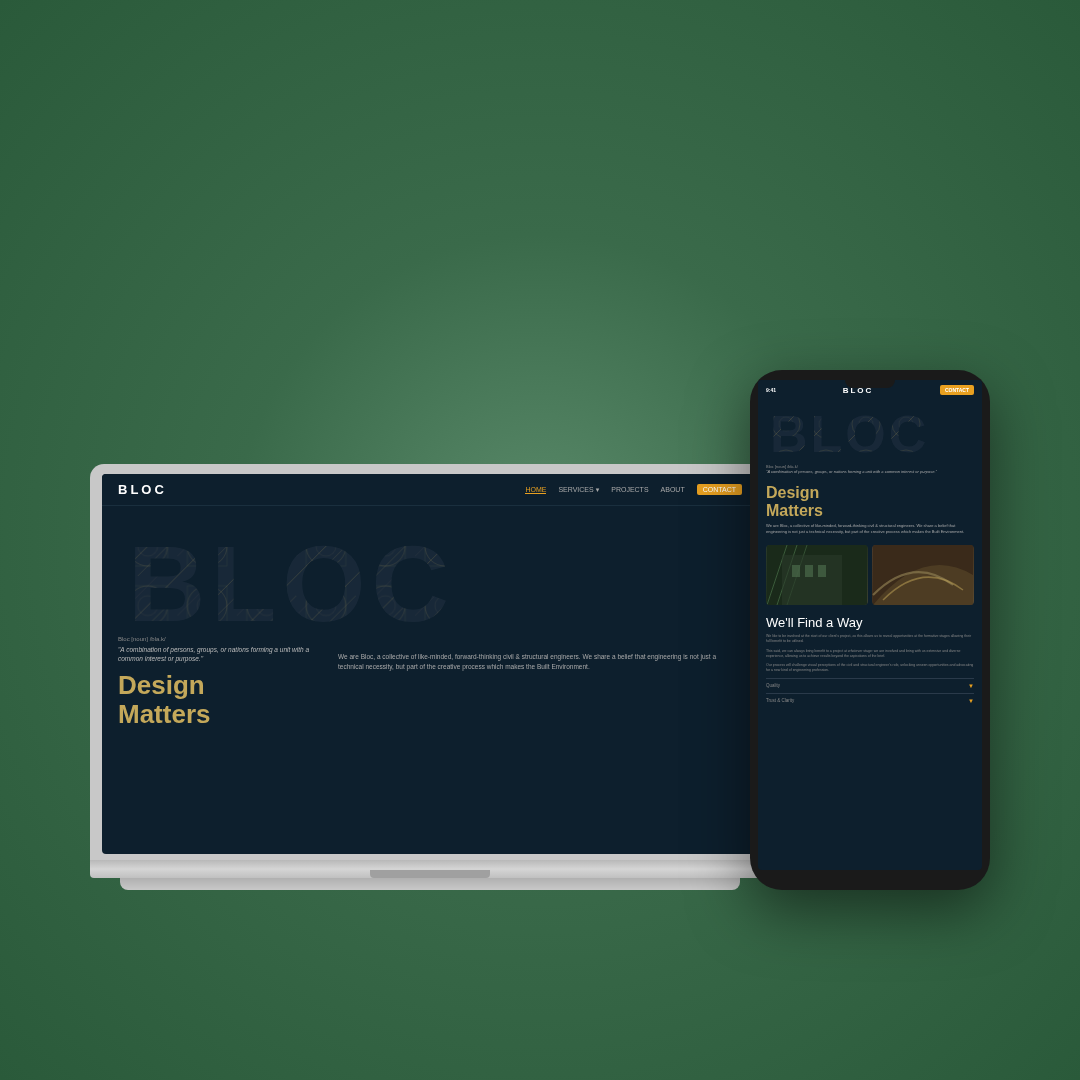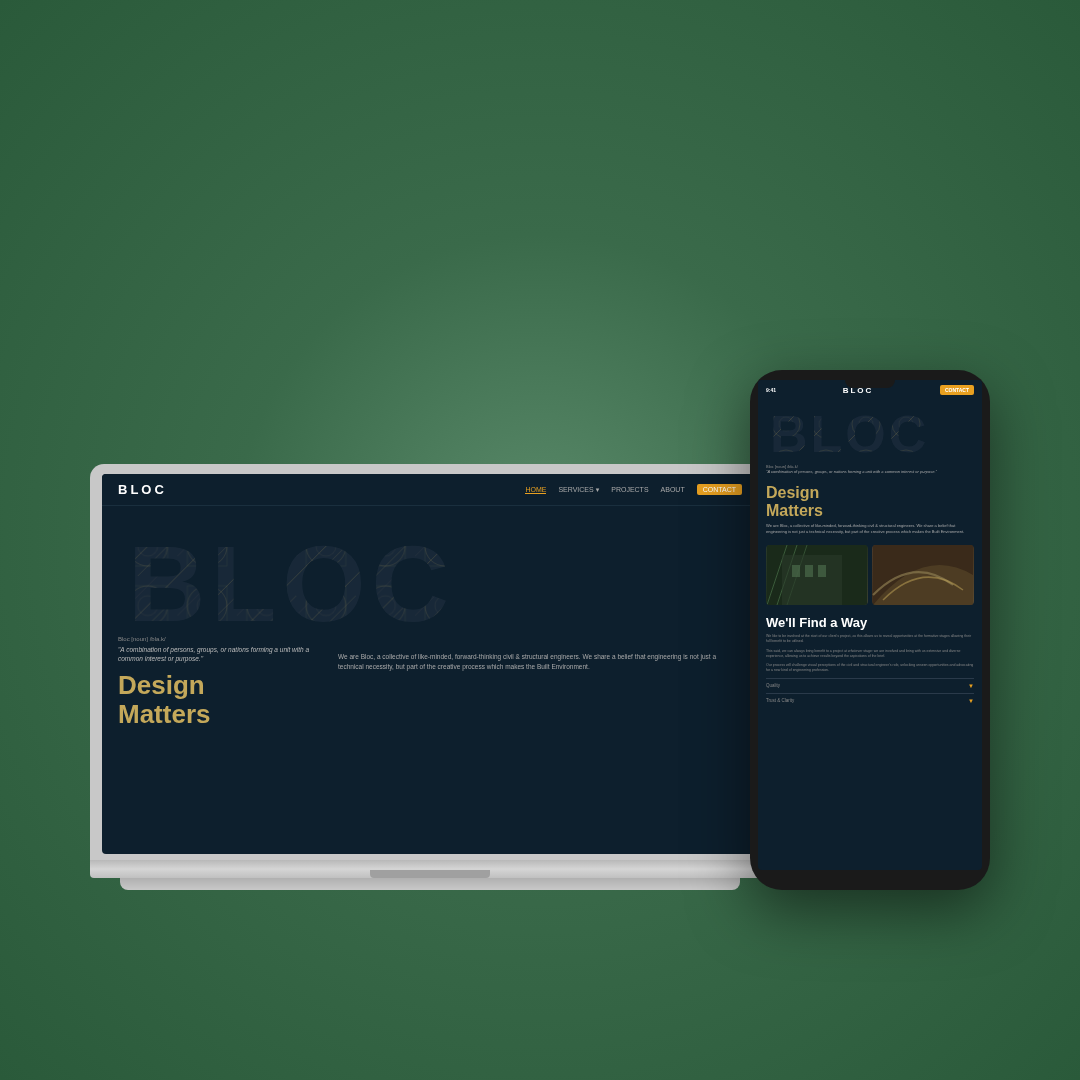--- a/index.html
+++ b/index.html
@@ -315,21 +315,21 @@
     }
 
     .phone-find-way-section {
       background: #0d1f2d;
       padding: 6px 8px;
     }
 
     .phone-find-way-heading {
       color: white;
       font-size: 13px;
-      font-weight: 700;
+      font-weight: 400;
       line-height: 1.2;
       margin-bottom: 4px;
     }
 
     .phone-find-way-desc {
       color: #888;
       font-size: 3.5px;
       line-height: 1.5;
       margin-bottom: 4px;
     }

